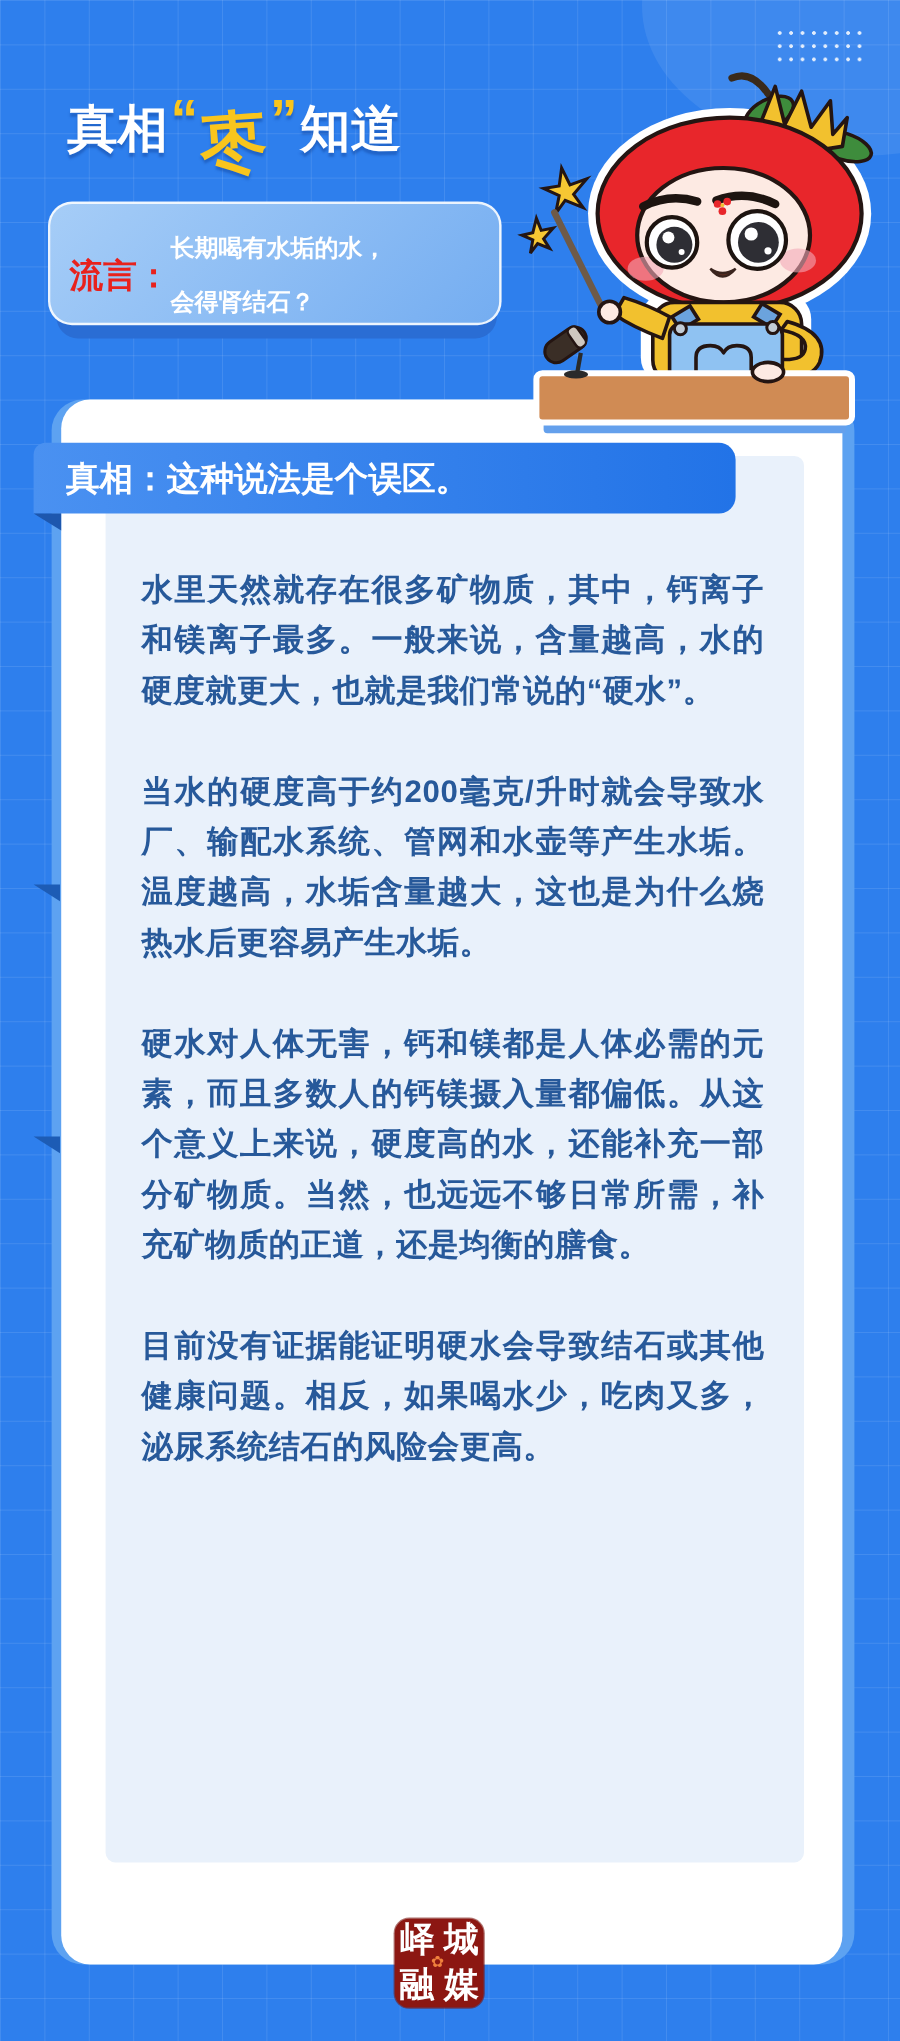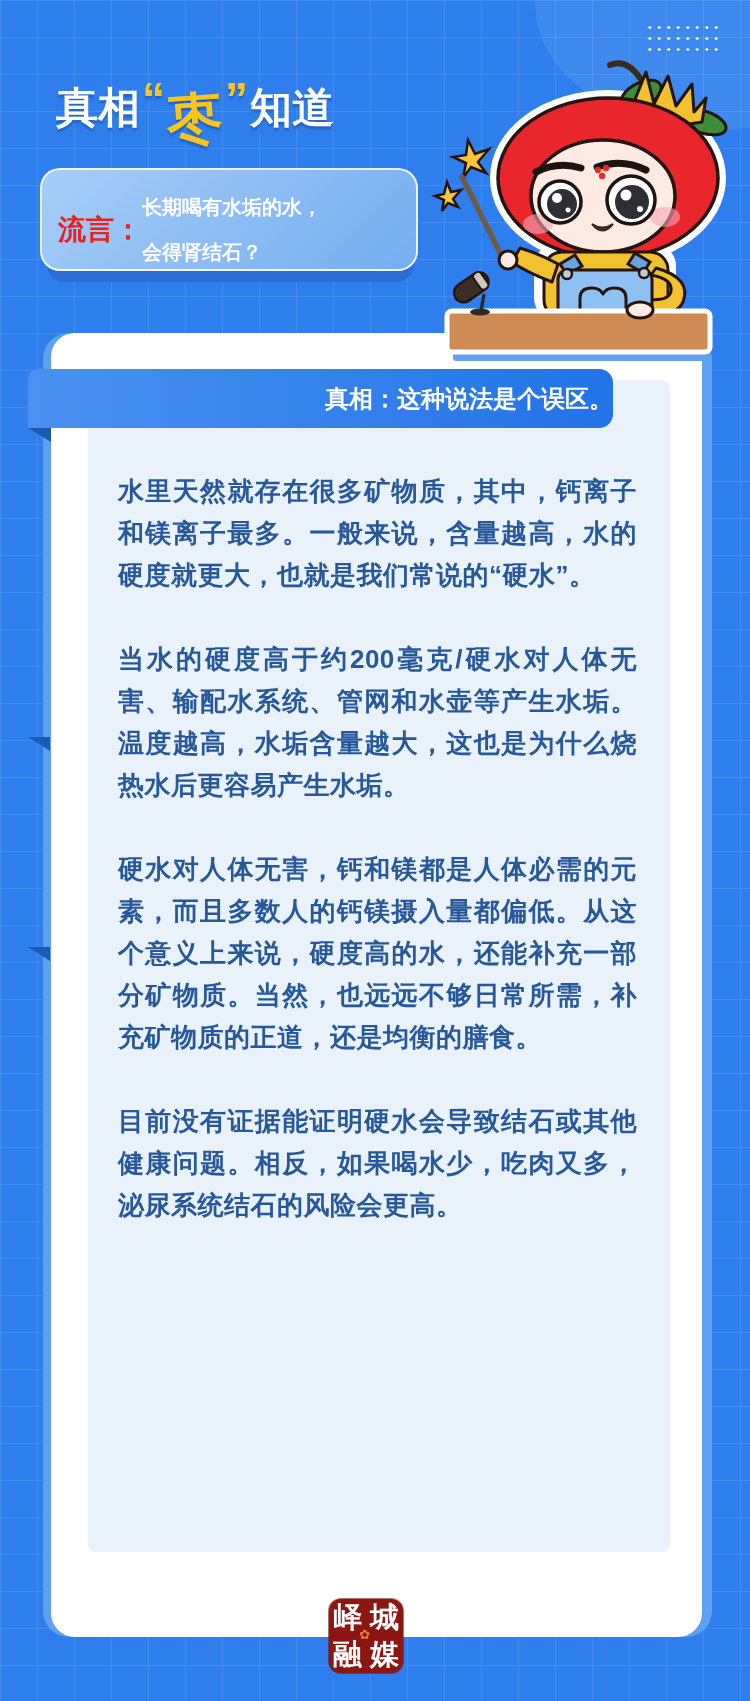--- a/index.html
+++ b/index.html
@@ -84,24 +84,23 @@
   .panel{
     left:88px;top:380px;width:582px;height:1172px;
     background:#e9f1fb;border-radius:8px;
   }
 
   
   .truth-banner{
     left:28px;top:369px;width:585px;height:59px;
     background:linear-gradient(90deg,#4a91f1 0%,#2273e7 100%);
     border-radius:10px 14px 14px 0;
-    color:#ffffff;font-weight:bold;font-size:24px;line-height:59px;
+    color:#ffffff;font-weight:bold;font-size:28px;line-height:59px;
     padding-left:27px;box-sizing:border-box;
     white-space:nowrap;
-    text-align:right;
   }
   .truth-fold{
     left:28px;top:428px;width:0;height:0;
     border-top:14px solid #1d57ae;
     border-left:23px solid transparent;
   }
   .side-fold{
     width:0;height:0;
     border-top:14px solid #1d5cb5;
     border-left:22px solid transparent;
@@ -165,21 +164,21 @@
   <div class="abs panel"></div>
 
   <div class="abs side-fold" style="left:28px;top:737px;"></div>
   <div class="abs side-fold" style="left:28px;top:947px;"></div>
 
   <div class="abs truth-banner">真相：这种说法是个误区。</div>
   <div class="abs truth-fold"></div>
 
   <div class="abs article">
       <p>水里天然就存在很多矿物质，其中，钙离子和镁离子最多。一般来说，含量越高，水的硬度就更大，也就是我们常说的“硬水”。</p>
-      <p>当水的硬度高于约200毫克/硬水对人体无害、输配水系统、管网和水壶等产生水垢。温度越高，水垢含量越大，这也是为什么烧热水后更容易产生水垢。</p>
+      <p>当水的硬度高于约200毫克/升时就会导致水厂、输配水系统、管网和水壶等产生水垢。温度越高，水垢含量越大，这也是为什么烧热水后更容易产生水垢。</p>
       <p>硬水对人体无害，钙和镁都是人体必需的元素，而且多数人的钙镁摄入量都偏低。从这个意义上来说，硬度高的水，还能补充一部分矿物质。当然，也远远不够日常所需，补充矿物质的正道，还是均衡的膳食。</p>
       <p>目前没有证据能证明硬水会导致结石或其他健康问题。相反，如果喝水少，吃肉又多，泌尿系统结石的风险会更高。</p>
     </div>
 
   <svg class="abs mascot" viewBox="420 45 330 330" aria-hidden="true">
 
     <g>
       <polygon points="468,140 475,154 489,149 478,162 486,173 471,167 463,178 466,163 453,157 466,155" fill="#f6c733" stroke="#241512" stroke-width="2.5"></polygon>
       <polygon points="447,182 451,192 461,190 453,199 458,207 448,203 442,211 444,200 435,196 444,194" fill="#f6c733" stroke="#241512" stroke-width="2.5"></polygon>
     </g>

